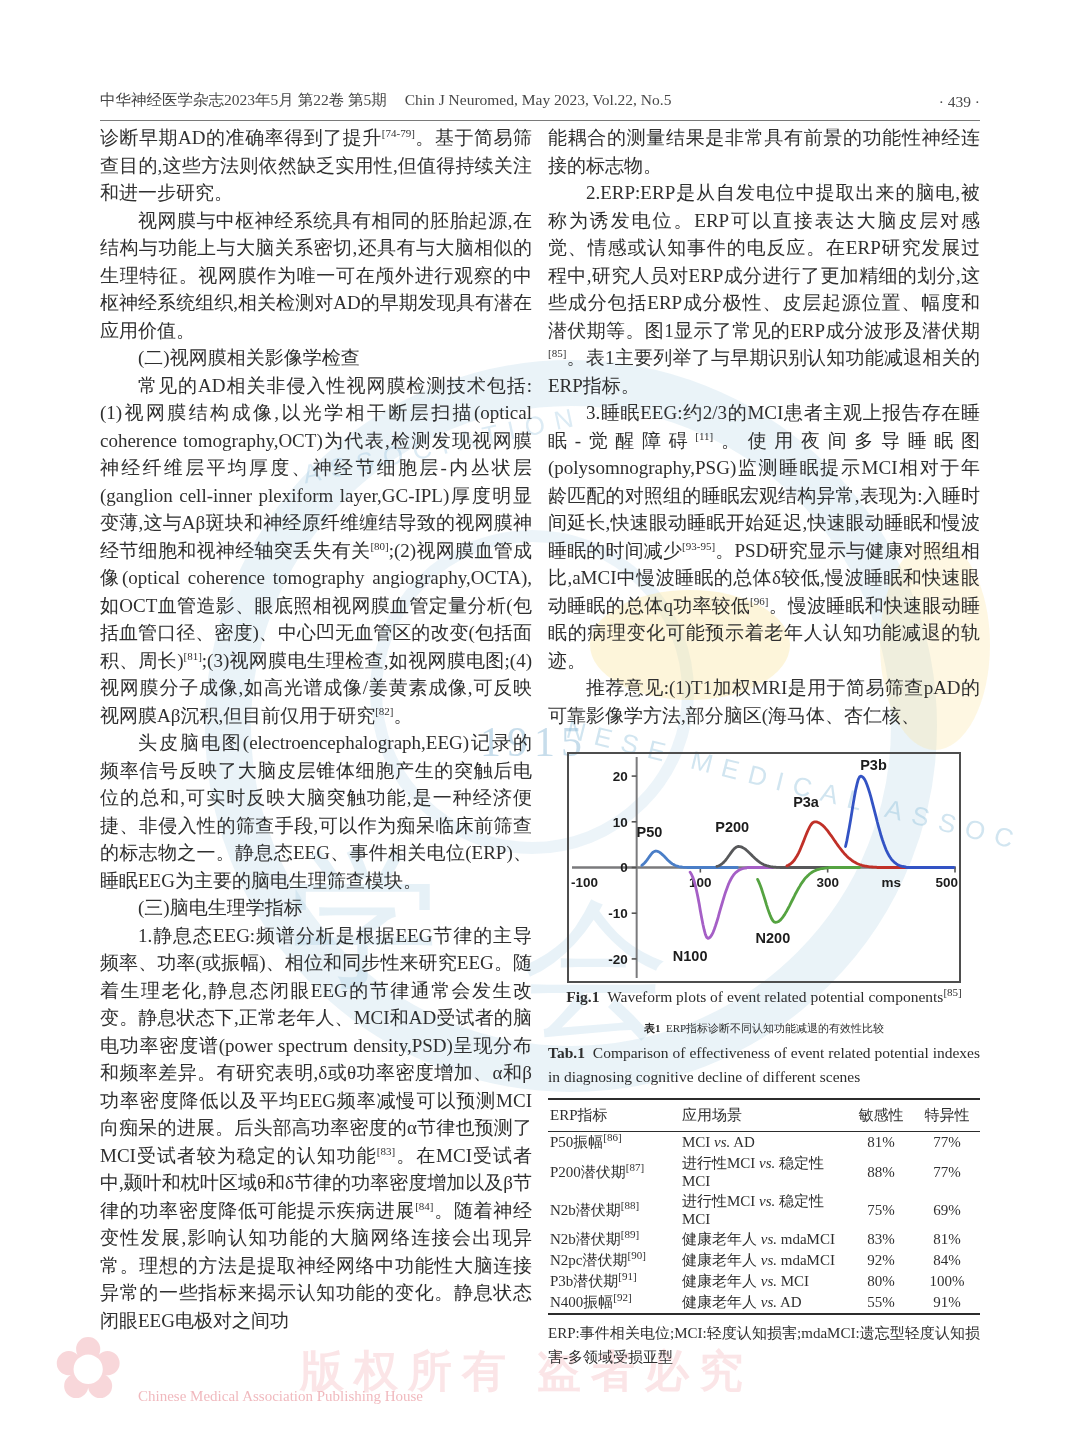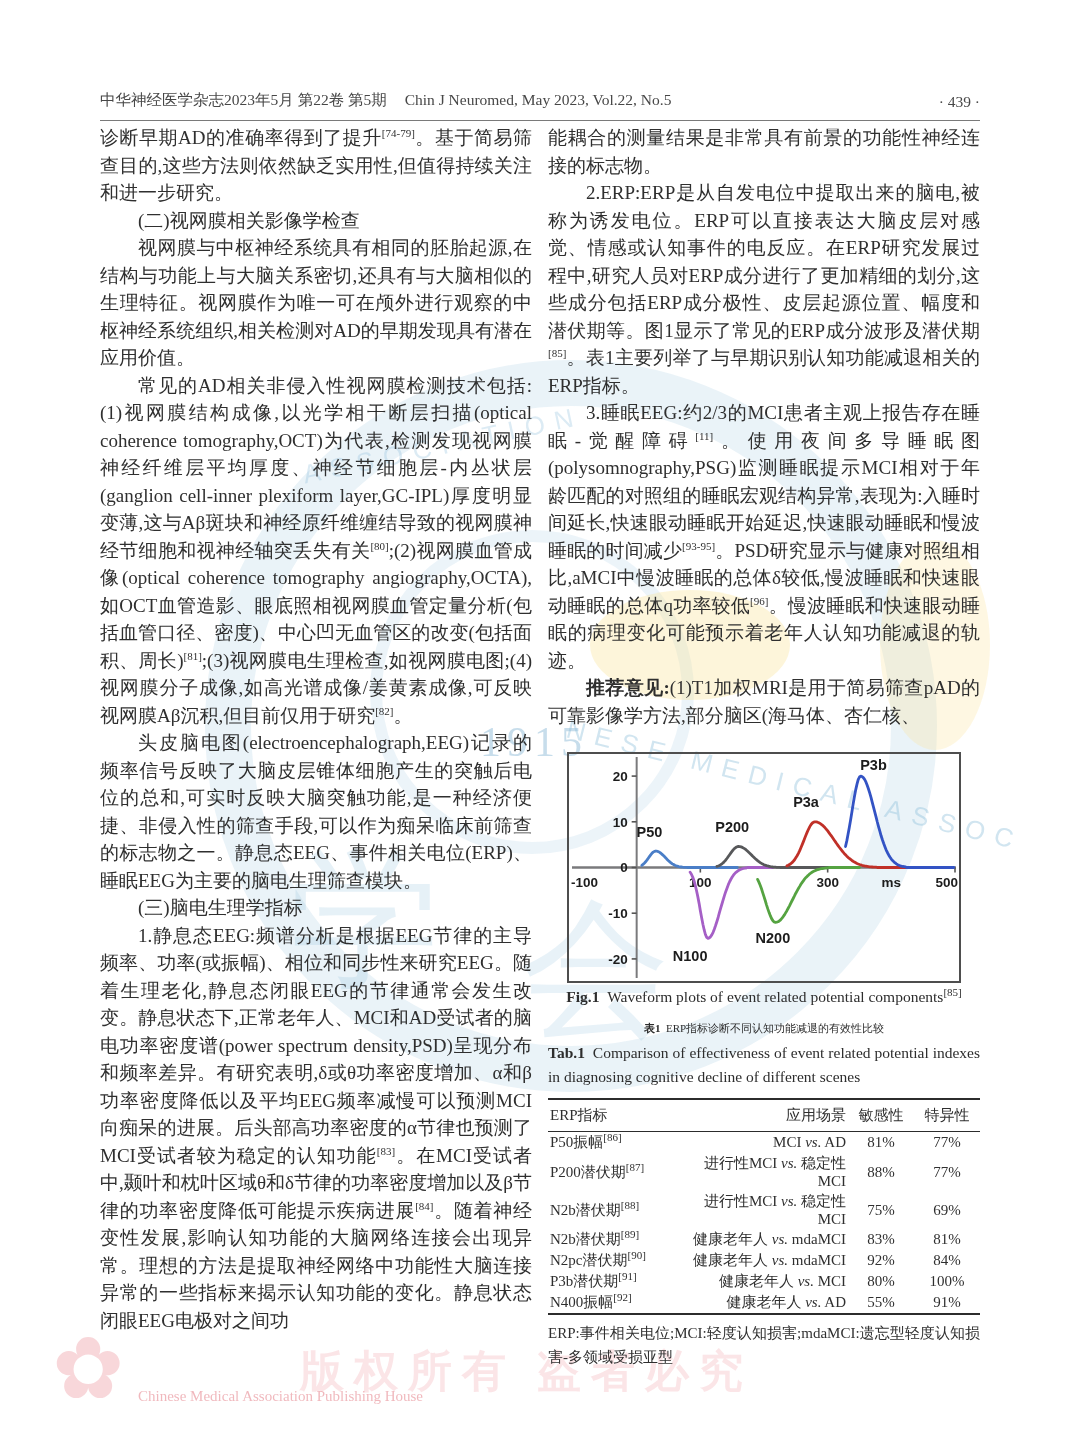--- a/index.html
+++ b/index.html
@@ -38,38 +38,38 @@
     border-bottom:1.5px solid #7a7a7a; padding-bottom:9px;
     font-size:15.5px; color:#474747; }
   
   .col { position:absolute; z-index:1; width:432px; font-size:19px; line-height:27.5px;
     text-align:justify; color:#2f2f2f; }
   .col-left  { left:100px; top:124px; max-height:1262px; overflow:hidden; }
   .col-right { left:548px; top:124px; max-height:628px; overflow:hidden; }
   p.para { margin:0; padding:0; }
   p.para.indent { text-indent:2em; }
   sup { font-size:11px; line-height:0; }
-  .seg-bold { font-weight:bold; }
+  .seg-bold { font-weight:normal; }
   
   .figure-area { position:absolute; left:548px; top:752px; width:432px; z-index:1; }
   .figure-box { margin:0 19px; height:227px; border:2.4px solid #4e4e4e; position:relative;
     background:transparent; }
   .figure-box svg { position:absolute; left:0; top:0; width:100%; height:100%; }
   .caption-cn { text-align:center; font-size:16px; margin-top:11px; color:#2d2d2d; }
   .caption-en { text-align:center; font-size:15.5px; margin-top:5px; color:#2d2d2d; }
   .cap-label { font-weight:bold; }
   .tab-caption-cn { text-align:center; font-size:11px; margin-top:15px; color:#2d2d2d; }
   .tab-caption-en { text-align:justify; font-size:15.5px; line-height:24px; margin-top:5px; color:#2d2d2d; }
   table.erp { width:100%; border-collapse:collapse; margin-top:9px; font-size:15px; color:#2f2f2f; }
   table.erp thead tr { border-top:2.4px solid #2c2c2c; border-bottom:1.4px solid #2c2c2c; }
   table.erp tbody tr:last-child { border-bottom:2.4px solid #2c2c2c; }
   table.erp th { font-weight:normal; padding:6px 2px; }
   table.erp td { padding:1px 2px; }
   table.erp th:nth-child(1), table.erp td:nth-child(1) { text-align:left; width:128px; }
-  table.erp th:nth-child(2), table.erp td:nth-child(2) { text-align:right;margin-top:20px; }
+  table.erp th:nth-child(2), table.erp td:nth-child(2) { text-align:left;margin-top:20px; }
   table.erp th:nth-child(3), table.erp td:nth-child(3) { text-align:center; width:62px; }
   table.erp th:nth-child(4), table.erp td:nth-child(4) { text-align:center; width:62px; }
   .footnote { font-size:15px; line-height:23.5px; margin-top:7px; text-align:justify; color:#2f2f2f; }
   
   .figure-box text { font-family:"Liberation Sans","DejaVu Sans",sans-serif; fill:#1c1c1c; }
 </style>
 </head>
 <body>
 
 <div class="wm wm-ring-outer"></div>
@@ -88,22 +88,22 @@
 <div class="page-header">
   <div>
     <span>中华神经医学杂志2023年5月 第22卷 第5期</span>
     <span style="margin-left:14px;">Chin J Neuromed, May 2023, Vol.22, No.5</span>
   </div>
   <div>· 439 ·</div>
 </div>
 
 <div class="col col-left">
     <p class="para"><span>诊断早期AD的准确率得到了提升</span><sup>[74-79]</sup><span>。基于简易筛查目的,这些方法则依然缺乏实用性,但值得持续关注和进一步研究。</span></p>
+    <p class="para indent"><span>视网膜与中枢神经系统具有相同的胚胎起源,在结构与功能上与大脑关系密切,还具有与大脑相似的生理特征。视网膜作为唯一可在颅外进行观察的中枢神经系统组织,相关检测对AD的早期发现具有潜在应用价值。</span></p>
     <p class="para indent"><span>(二)视网膜相关影像学检查</span></p>
-    <p class="para indent"><span>视网膜与中枢神经系统具有相同的胚胎起源,在结构与功能上与大脑关系密切,还具有与大脑相似的生理特征。视网膜作为唯一可在颅外进行观察的中枢神经系统组织,相关检测对AD的早期发现具有潜在应用价值。</span></p>
     <p class="para indent"><span>常见的AD相关非侵入性视网膜检测技术包括:(1)视网膜结构成像,以光学相干断层扫描(optical coherence tomography,OCT)为代表,检测发现视网膜神经纤维层平均厚度、神经节细胞层-内丛状层(ganglion cell-inner plexiform layer,GC-IPL)厚度明显变薄,这与Aβ斑块和神经原纤维缠结导致的视网膜神经节细胞和视神经轴突丢失有关</span><sup>[80]</sup><span>;(2)视网膜血管成像(optical coherence tomography angiography,OCTA),如OCT血管造影、眼底照相视网膜血管定量分析(包括血管口径、密度)、中心凹无血管区的改变(包括面积、周长)</span><sup>[81]</sup><span>;(3)视网膜电生理检查,如视网膜电图;(4)视网膜分子成像,如高光谱成像/姜黄素成像,可反映视网膜Aβ沉积,但目前仅用于研究</span><sup>[82]</sup><span>。</span></p>
     <p class="para indent"><span>头皮脑电图(electroencephalograph,EEG)记录的频率信号反映了大脑皮层锥体细胞产生的突触后电位的总和,可实时反映大脑突触功能,是一种经济便捷、非侵入性的筛查手段,可以作为痴呆临床前筛查的标志物之一。静息态EEG、事件相关电位(ERP)、睡眠EEG为主要的脑电生理筛查模块。</span></p>
     <p class="para indent"><span>(三)脑电生理学指标</span></p>
     <p class="para indent"><span>1.静息态EEG:频谱分析是根据EEG节律的主导频率、功率(或振幅)、相位和同步性来研究EEG。随着生理老化,静息态闭眼EEG的节律通常会发生改变。静息状态下,正常老年人、MCI和AD受试者的脑电功率密度谱(power spectrum density,PSD)呈现分布和频率差异。有研究表明,δ或θ功率密度增加、α和β功率密度降低以及平均EEG频率减慢可以预测MCI向痴呆的进展。后头部高功率密度的α节律也预测了MCI受试者较为稳定的认知功能</span><sup>[83]</sup><span>。在MCI受试者中,颞叶和枕叶区域θ和δ节律的功率密度增加以及β节律的功率密度降低可能提示疾病进展</span><sup>[84]</sup><span>。随着神经变性发展,影响认知功能的大脑网络连接会出现异常。理想的方法是提取神经网络中功能性大脑连接异常的一些指标来揭示认知功能的变化。静息状态闭眼EEG电极对之间功</span></p>
   </div>
 
 <div class="col col-right">
     <p class="para"><span>能耦合的测量结果是非常具有前景的功能性神经连接的标志物。</span></p>
     <p class="para indent"><span>2.ERP:ERP是从自发电位中提取出来的脑电,被称为诱发电位。ERP可以直接表达大脑皮层对感觉、情感或认知事件的电反应。在ERP研究发展过程中,研究人员对ERP成分进行了更加精细的划分,这些成分包括ERP成分极性、皮层起源位置、幅度和潜伏期等。图1显示了常见的ERP成分波形及潜伏期</span><sup>[85]</sup><span>。表1主要列举了与早期识别认知功能减退相关的ERP指标。</span></p>
     <p class="para indent"><span>3.睡眠EEG:约2/3的MCI患者主观上报告存在睡眠-觉醒障碍</span><sup>[11]</sup><span>。使用夜间多导睡眠图(polysomnography,PSG)监测睡眠提示MCI相对于年龄匹配的对照组的睡眠宏观结构异常,表现为:入睡时间延长,快速眼动睡眠开始延迟,快速眼动睡眠和慢波睡眠的时间减少</span><sup>[93-95]</sup><span>。PSD研究显示与健康对照组相比,aMCI中慢波睡眠的总体δ较低,慢波睡眠和快速眼动睡眠的总体q功率较低</span><sup>[96]</sup><span>。慢波睡眠和快速眼动睡眠的病理变化可能预示着老年人认知功能减退的轨迹。</span></p>

